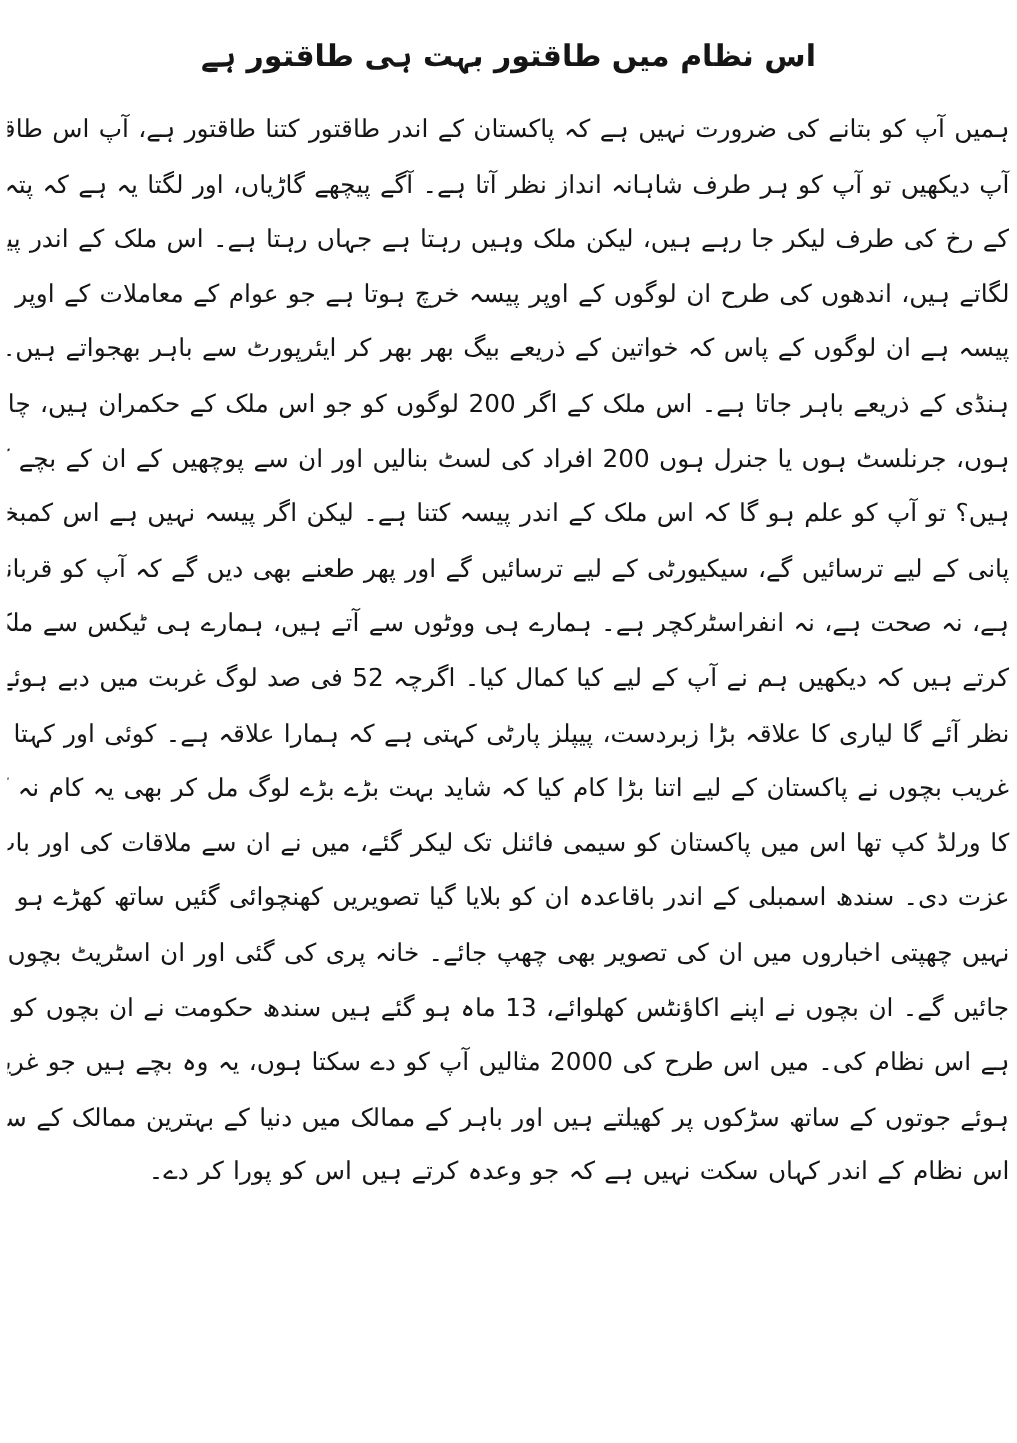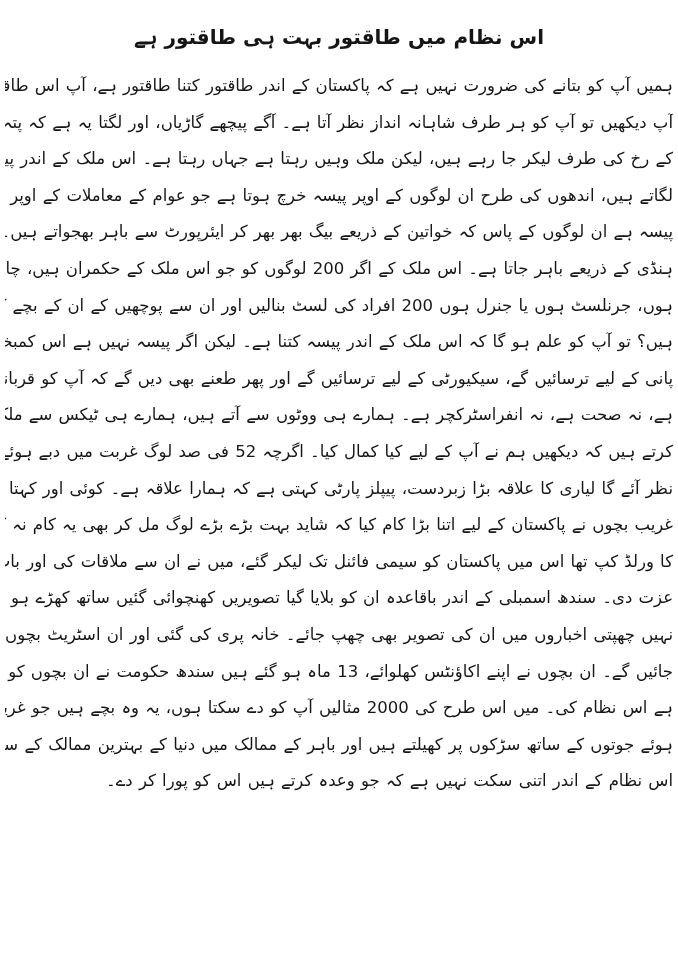--- a/index.html
+++ b/index.html
@@ -66,15 +66,15 @@
     <div class="text-line">ہے، نہ صحت ہے، نہ انفراسٹرکچر ہے۔ ہمارے ہی ووٹوں سے آتے ہیں، ہمارے ہی ٹیکس سے ملک کو چلاتے ہیں، اور ہم پہ ہی احسان</div>
     <div class="text-line">کرتے ہیں کہ دیکھیں ہم نے آپ کے لیے کیا کمال کیا۔ اگرچہ 52 فی صد لوگ غربت میں دبے ہوئے ہیں۔ سندھ کے اندر آپ کو</div>
     <div class="text-line">نظر آئے گا لیاری کا علاقہ بڑا زبردست، پیپلز پارٹی کہتی ہے کہ ہمارا علاقہ ہے۔ کوئی اور کہتا ہے ہمارا علاقہ ہے۔ یہاں سے پاکستان کے</div>
     <div class="text-line">غریب بچوں نے پاکستان کے لیے اتنا بڑا کام کیا کہ شاید بہت بڑے بڑے لوگ مل کر بھی یہ کام نہ کر پائیں۔ یہ بچے جو اسٹریٹ چلڈرن</div>
     <div class="text-line">کا ورلڈ کپ تھا اس میں پاکستان کو سیمی فائنل تک لیکر گئے، میں نے ان سے ملاقات کی اور بات چیت کی۔ سارے ملک نے ان کو</div>
     <div class="text-line">عزت دی۔ سندھ اسمبلی کے اندر باقاعدہ ان کو بلایا گیا تصویریں کھنچوائی گئیں ساتھ کھڑے ہو کر تا کہ جن سیاست دانوں کی تصویریں</div>
     <div class="text-line">نہیں چھپتی اخباروں میں ان کی تصویر بھی چھپ جائے۔ خانہ پری کی گئی اور ان اسٹریٹ بچوں کو بتایا گیا کہ ان کو دو لاکھ روپے دیئے</div>
     <div class="text-line">جائیں گے۔ ان بچوں نے اپنے اکاؤنٹس کھلوائے، 13 ماہ ہو گئے ہیں سندھ حکومت نے ان بچوں کو ایک روپیہ بھی نہیں دیا، یہ حالت</div>
     <div class="text-line">ہے اس نظام کی۔ میں اس طرح کی 2000 مثالیں آپ کو دے سکتا ہوں، یہ وہ بچے ہیں جو غریبوں کے بچے ہیں، ننگے پاؤں یا ٹوٹے</div>
     <div class="text-line">ہوئے جوتوں کے ساتھ سڑکوں پر کھیلتے ہیں اور باہر کے ممالک میں دنیا کے بہترین ممالک کے ساتھ مقابلہ کرتے ہیں اور جیتتے ہیں۔</div>
-    <div class="text-line last">اس نظام کے اندر اتنی سکت نہیں ہے کہ جو وعدہ کرتے ہیں اس کو پورا کر دے۔</div>
+    <div class="text-line last">اس نظام کے اندر کہاں سکت نہیں ہے کہ جو وعدہ کرتے ہیں اس کو پورا کر دے۔</div>
   </div>
 </div>
 
 </body></html>

